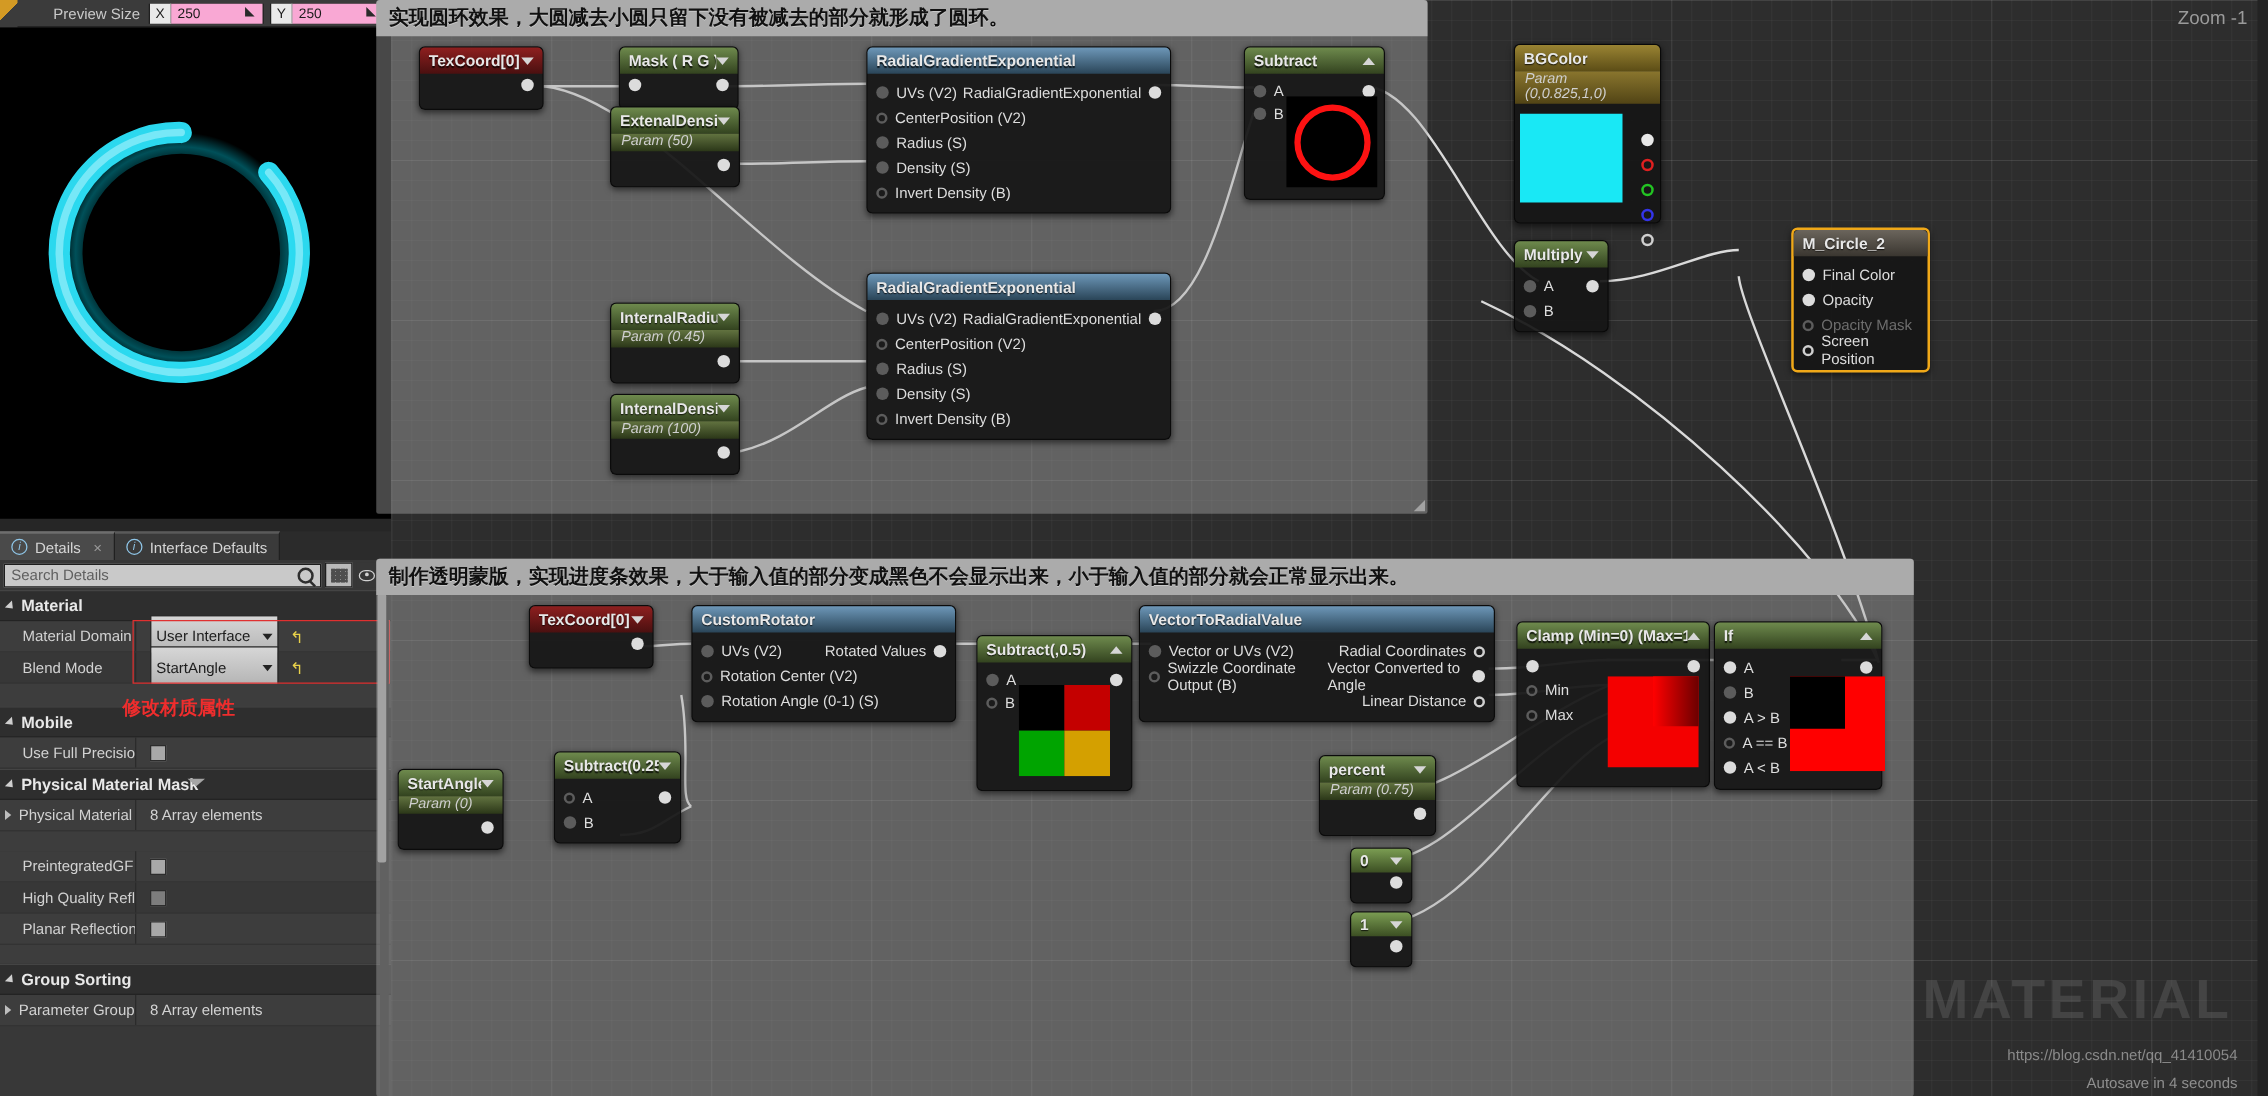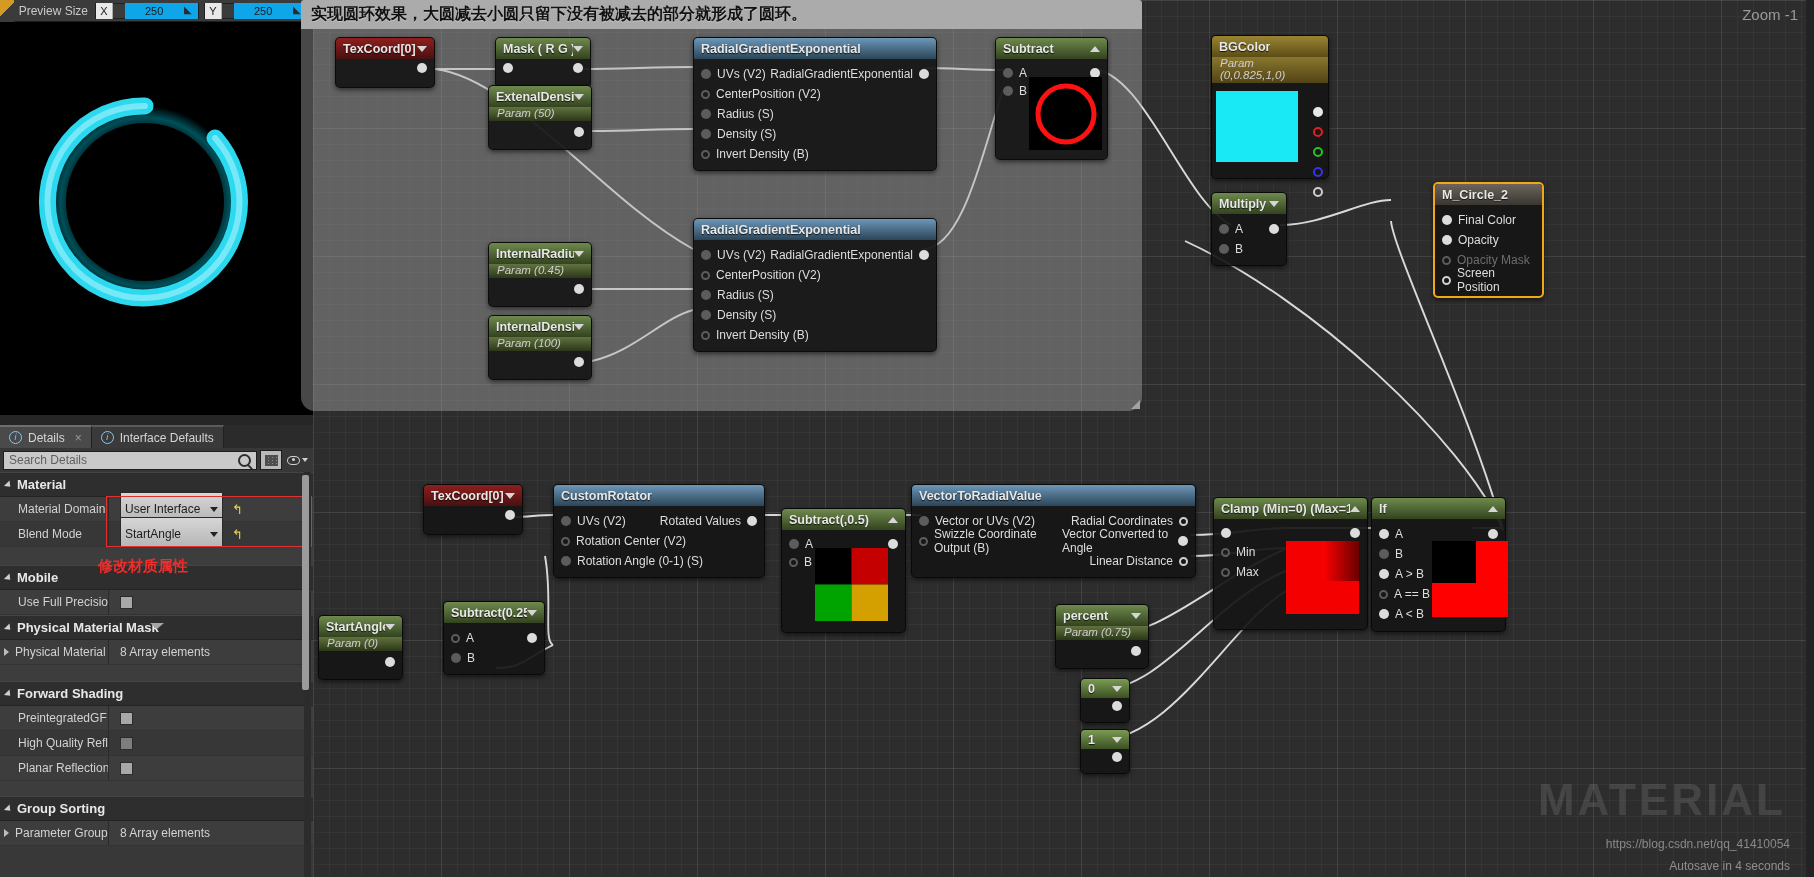--- a/index.html
+++ b/index.html
@@ -29,23 +29,23 @@
   .numbox {
     display: flex; align-items: center; height: 16px; margin-right: 5px;
     border: 1px solid #1f1f1f;
   }
   .numbox .axis {
     width: 17px; height: 16px; background: #e9e9e9; color: #1c1c1c;
     font-size: 11px; display: flex; align-items: center; justify-content: center;
     border-right: 1px solid #aaa;
   }
   .numbox .val {
-    width: 73px; height: 16px; background: #0ea5e9; color: #1b1b1b;
+    width: 73px; height: 16px; background: #f9a8d4; color: #1b1b1b;
     font-size: 11px; display: flex; align-items: center;
-    padding-left: 20px; position: relative; margin-left: 12px;
+    padding-left: 5px; position: relative;
   }
   .numbox .val .spin {
     position: absolute; right: 4px; top: 2px; width: 10px; height: 10px;
     color: #2a2a2a; font-size: 10px; line-height: 10px;
   }
 
   #preview {
     position: absolute; left: 0; top: 22px; width: 313px; height: 393px;
     background: #000;
   }
@@ -204,21 +204,21 @@
     position: absolute; inset: 0;
     background-image:
       linear-gradient(to right, rgba(255,255,255,0.035) 1px, transparent 1px),
       linear-gradient(to bottom, rgba(255,255,255,0.035) 1px, transparent 1px),
       linear-gradient(to right, rgba(255,255,255,0.07) 1px, transparent 1px),
       linear-gradient(to bottom, rgba(255,255,255,0.07) 1px, transparent 1px);
     background-size: 16px 16px, 16px 16px, 128px 128px, 128px 128px;
   }
   .comment-box {
     position: absolute; background: rgba(172,172,172,0.42);
-    border-radius: 14px;
+    border-radius: 2px;
   }
   .comment-bar {
     position: absolute; left: 0; top: 0; right: 0; height: 29px;
     background: #ababab; display: flex; align-items: center; padding-left: 10px;
     border-radius: 3px 3px 0 0;
   }
   .comment-bar .ctext {
     font-size: 16px; color: #111; font-weight: bold;
     text-shadow: 0 1px 0 rgba(255,255,255,0.35);
     white-space: nowrap;
@@ -432,24 +432,20 @@
       <div class="prop-row">
         <div class="pname-wrap">
           <span class="tri-right"></span>
           <span class="pname">Physical Material</span>
         </div>
         <div class="divline"></div>
         <div class="pval">8 Array elements</div>
       </div>
       <div style="height:16px;background:#3d3d3d;"></div>
 
-      <div class="cat-header">
-        <span class="arrow"></span>
-        <span class="txt">Forward Shading</span>
-      </div>
       <div class="prop-row">
         <div class="pname">PreintegratedGF F</div>
         <div class="divline"></div>
         <div class="checkbox"></div>
       </div>
       <div class="prop-row alt">
         <div class="pname">High Quality Refle</div>
         <div class="divline"></div>
         <div class="checkbox dark"></div>
       </div>
@@ -526,20 +522,25 @@
       </g>
     </svg>
 
     <div class="comment-box" style="left:-12px; top:0px; width:841px; height:411px;">
       <div class="comment-bar">
         <span class="ctext">实现圆环效果，大圆减去小圆只留下没有被减去的部分就形成了圆环。</span>
       </div>
       <div class="comment-resize"></div>
     </div>
 
+    <div class="comment-box" style="left:-12px; top:447px; width:1230px; height:430px;">
+      <div class="comment-bar">
+        <span class="ctext">制作透明蒙版，实现进度条效果，大于输入值的部分变成黑色不会显示出来，小于输入值的部分就会正常显示出来。</span>
+      </div>
+    </div>
 
     <div class="node" style="left:22px; top:37px; width:100px;">
       <div class="node-title t-red">
         <span class="ttxt">TexCoord[0]</span>
         <span class="caret-down"></span>
       </div>
       <div class="node-body" style="height:28px;position:relative;">
         <div style="position:absolute;right:7px;top:4px;" class="pin"></div>
       </div>
     </div>

